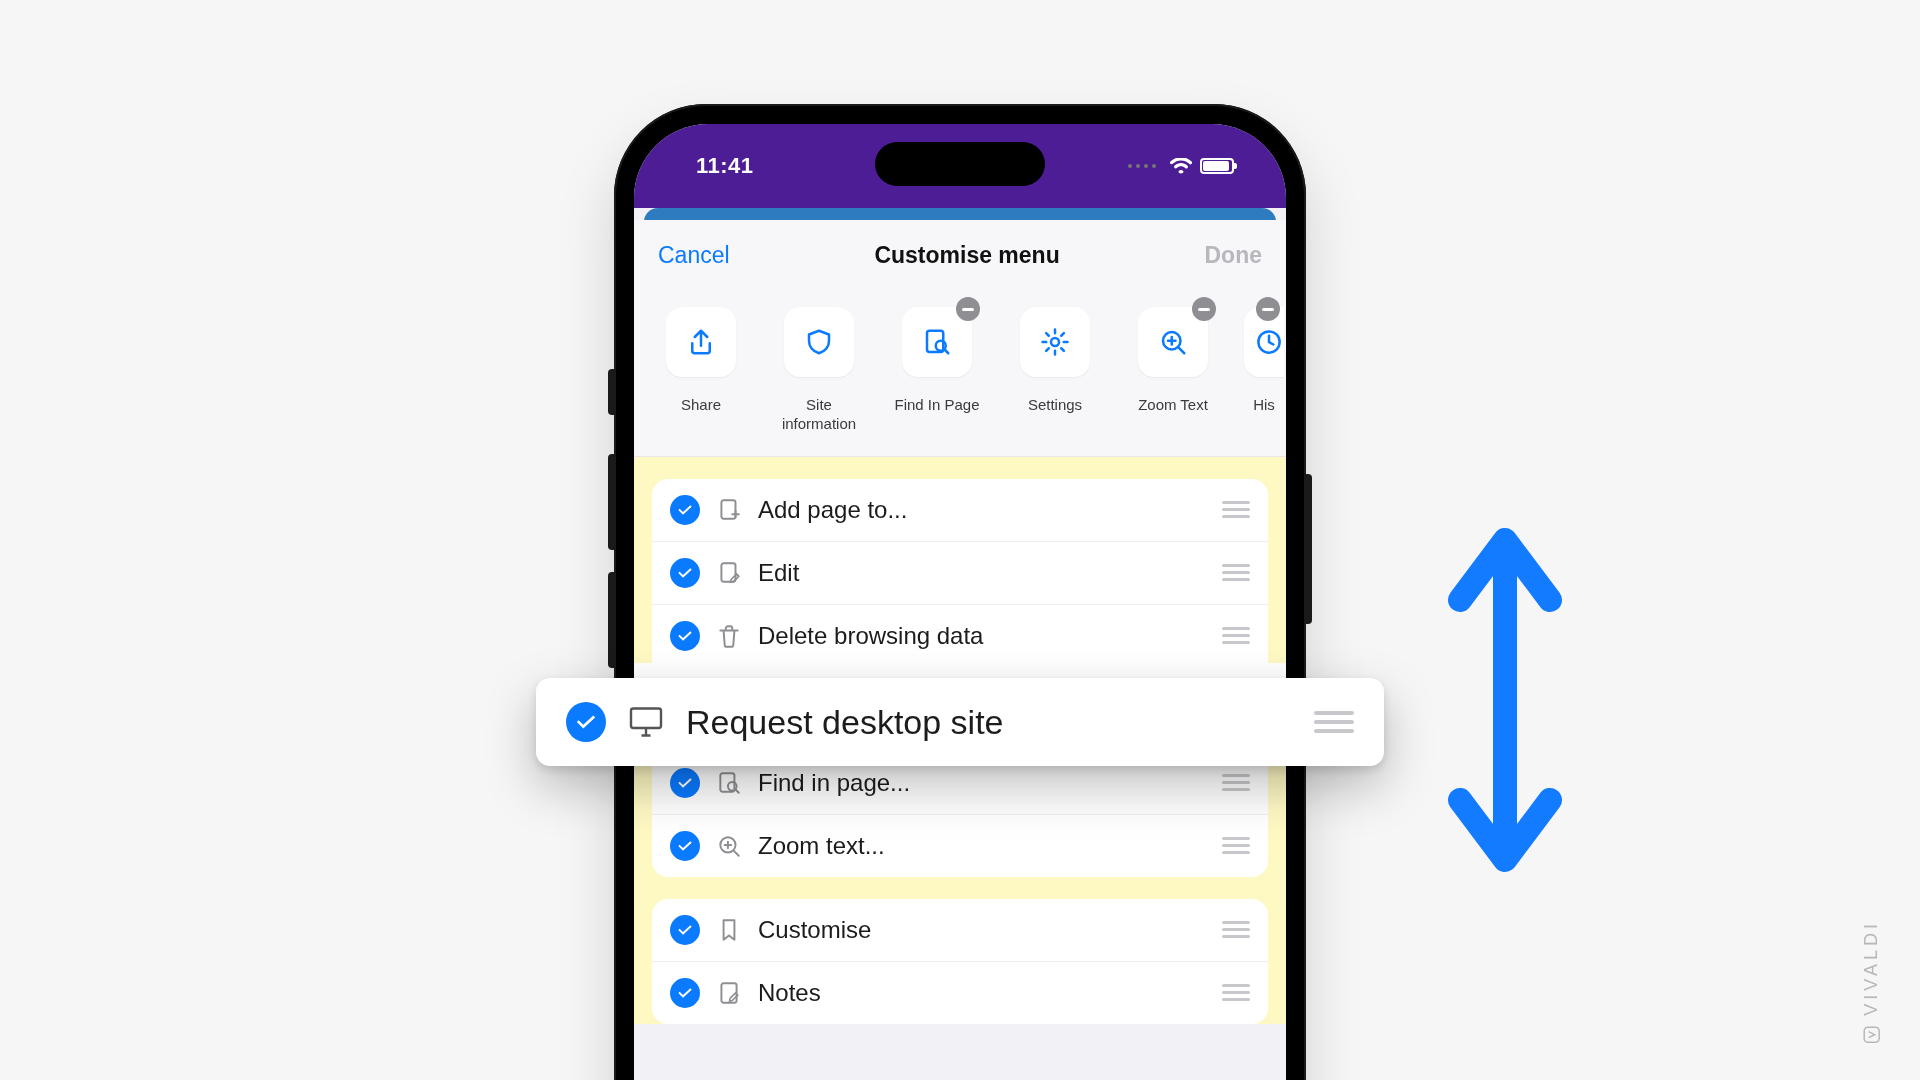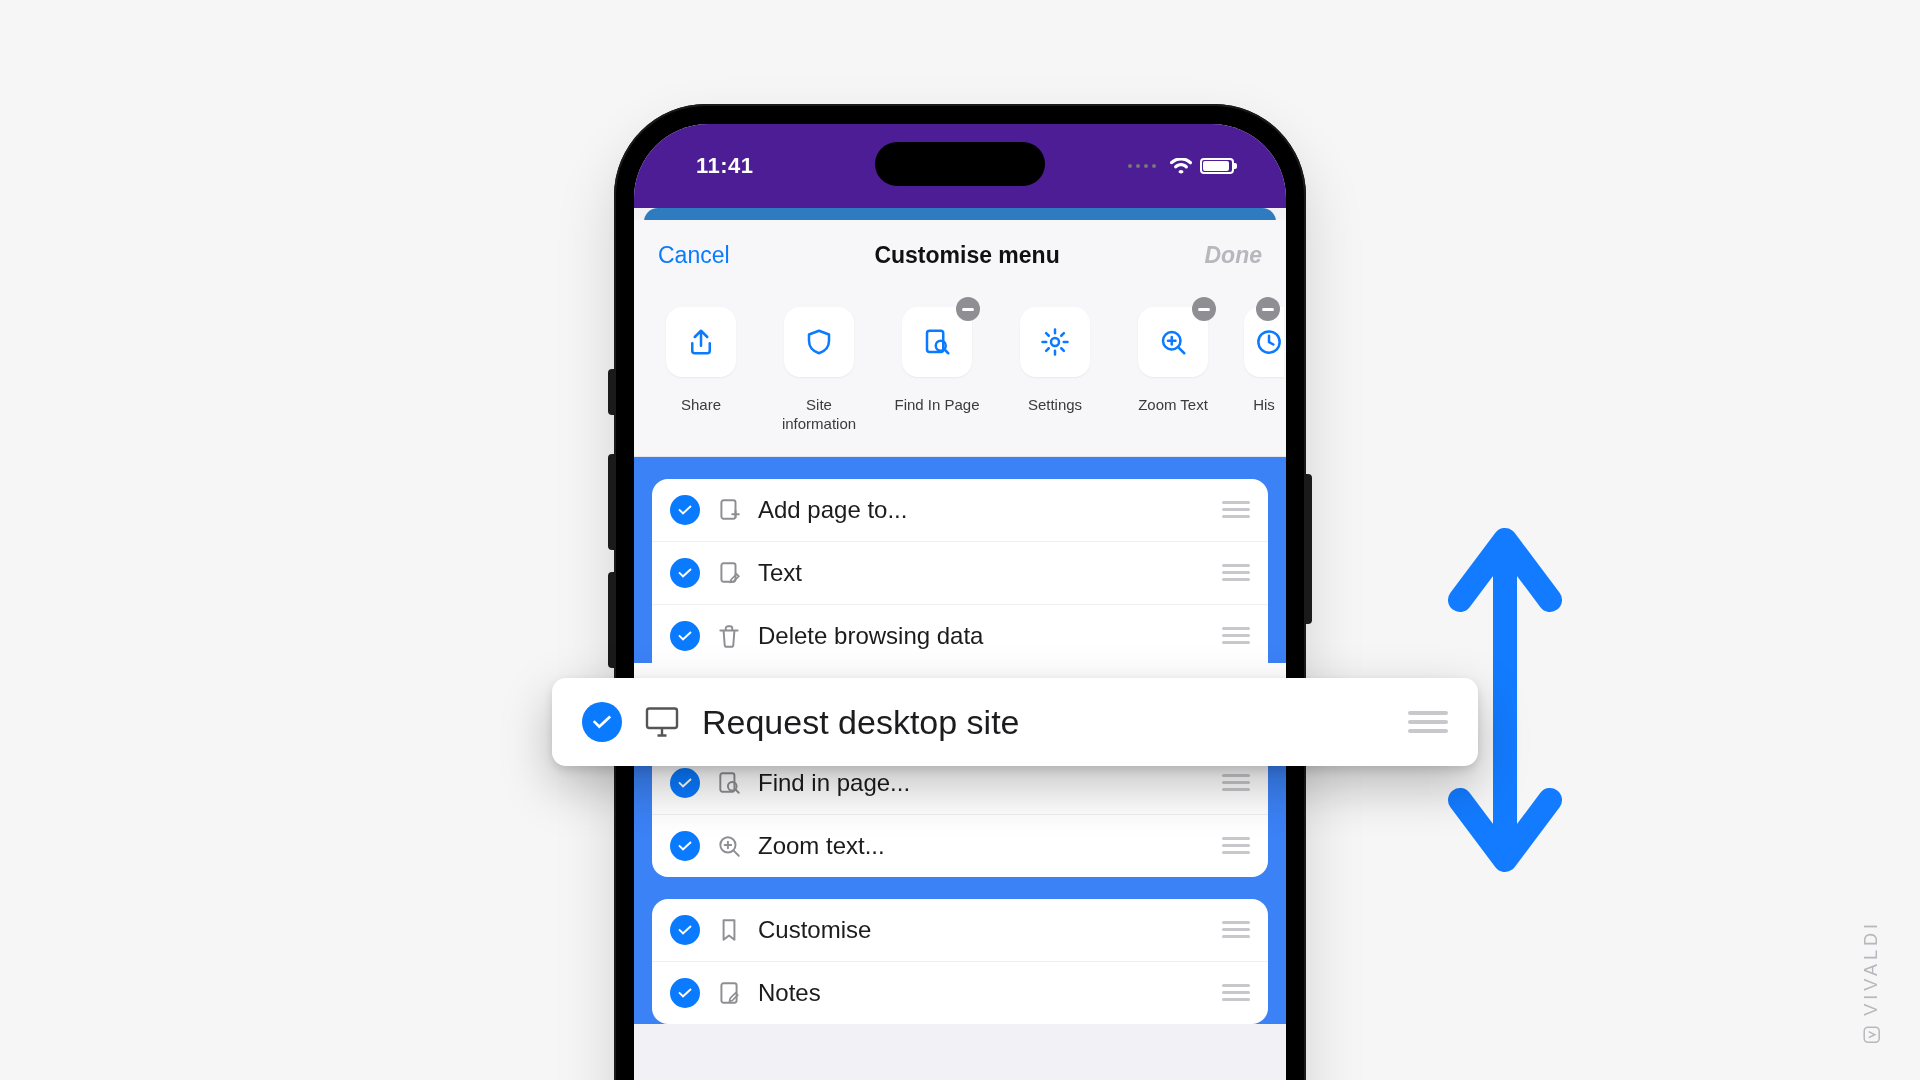--- a/index.html
+++ b/index.html
@@ -57,29 +57,29 @@
   .wifi { width:22px; height:16px; }
   .battery { width:34px; height:16px; border:2px solid #fff; border-radius:4px; position:relative; }
   .battery::after { content:""; position:absolute; right:-5px; top:3px; width:3px; height:6px; background:#fff; border-radius:0 2px 2px 0; }
   .battery i { display:block; background:#fff; margin:1px; height:10px; width:26px; border-radius:2px; }
   .dyn-island { position:absolute; left:50%; top:18px; transform:translateX(-50%);
     width:170px; height:44px; background:#000; border-radius:30px; }
 
   .blue-strip { background:#2f7bbf; height:22px; margin:0 10px; border-radius:14px 14px 0 0; }
 
   
-  .sheet { background:#3b82f6; border-radius:14px 14px 0 0; margin-top:-10px; position:relative; }
+  .sheet { background:#fef9c3; border-radius:14px 14px 0 0; margin-top:-10px; position:relative; }
   .sheet-header {
     display:flex; align-items:center; justify-content:space-between;
     padding: 22px 24px 20px 24px;
     background:#f7f7fa;
   }
   .sheet-header .cancel { color:#0a7aff; font-size:23px; }
   .sheet-header .title  { color:#111; font-size:23px; font-weight:600; }
-  .sheet-header .done   { color:#b7b7bd; font-size:23px; font-weight:600;font-style:italic; }
+  .sheet-header .done   { color:#b7b7bd; font-size:23px; font-weight:600; }
 
   
   .cards-row {
     display:flex; gap:24px; padding:18px 20px 22px 20px;
     background:#f7f7fa; border-bottom:1px solid #e7e7ec;
     overflow:hidden;
   }
   .card { width:94px; display:flex; flex-direction:column; align-items:center; gap:19px; position:relative; flex:0 0 94px;}
   .card .tile {
     width:70px; height:70px; background:#fff; border-radius:16px;
@@ -112,23 +112,23 @@
   .check svg { width:16px; height:16px; }
   .row-icon { width:26px; height:26px; flex:0 0 26px; color:#8e8e93; }
   .row-icon svg { width:100%; height:100%; }
   .row-lbl { font-size:24px; color:#1c1c1e; flex:1; }
   .drag { width:28px; color:#c8c8cc; }
   .drag div { height:3px; background:#c8c8cc; margin:4px 0; border-radius:2px; }
 
   
   .floating {
     position:absolute;
-    left:552px;
+    left:536px;
     top:678px;
-    width:926px;
+    width:848px;
     background:#fff;
     border-radius:14px;
     box-shadow:0 20px 50px rgba(0,0,0,.25), 0 4px 10px rgba(0,0,0,.12);
     padding:24px 30px;
     display:flex; align-items:center; gap:22px;
     z-index:50;
   }
   .floating .check { width:40px; height:40px; flex:0 0 40px; }
   .floating .check svg { width:22px; height:22px; }
   .floating .row-icon { width:36px; height:36px; flex:0 0 36px; color:#555; }
@@ -268,21 +268,21 @@
           </div>
           <div class="row">
             <span class="check">
               <svg viewBox="0 0 24 24">
                 <path fill="#fff" d="M9 19l-7-7 2-2 5 5L20 5l2 2z"></path>
               </svg>
             </span>
             <span class="row-icon"><svg viewBox="0 0 24 24">
                 <use href="#rc-edit"></use>
               </svg></span>
-            <span class="row-lbl">Text</span>
+            <span class="row-lbl">Edit</span>
             <span class="drag">
               <div></div>
               <div></div>
               <div></div>
             </span>
           </div>
           <div class="row">
             <span class="check">
               <svg viewBox="0 0 24 24">
                 <path fill="#fff" d="M9 19l-7-7 2-2 5 5L20 5l2 2z"></path>

